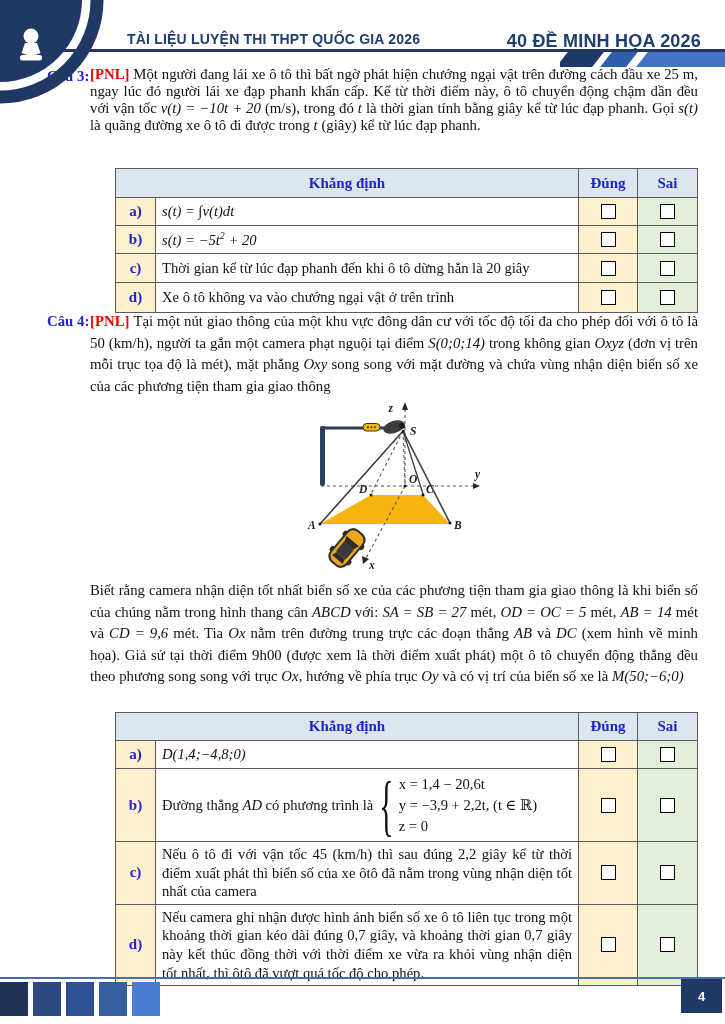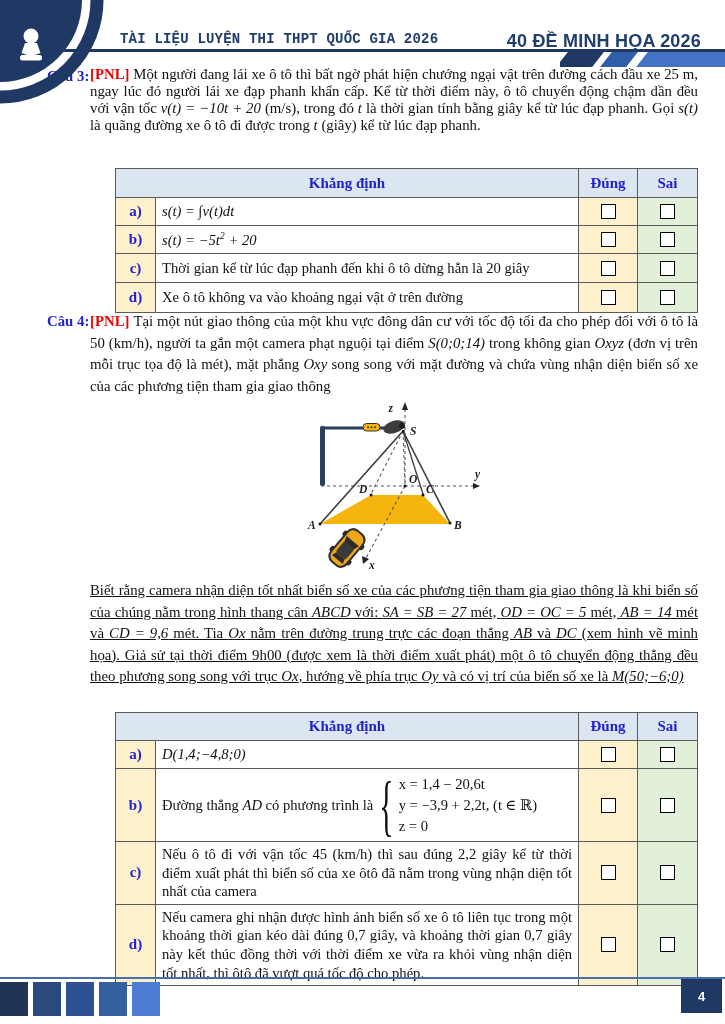--- a/index.html
+++ b/index.html
@@ -1,35 +1,35 @@
 <!DOCTYPE html>
 <html lang="vi"><head>
 <meta charset="utf-8">
 <style>
   html,body{margin:0;padding:0;background:#888;}
   .page{position:relative;width:725px;height:1024px;background:#ffffff;margin:0 auto;overflow:hidden;
         font-family:"Liberation Serif","DejaVu Serif",serif;color:#111;}
   
   .hdr-line{position:absolute;left:0;top:49px;width:725px;height:2.5px;background:#1f3864;}
-  .hdr-left{position:absolute;left:120px;top:31px;font-family:Liberation Mono, monospace;
+  .hdr-left{position:absolute;left:127px;top:31px;font-family:Liberation Sans, sans-serif;
             font-weight:bold;font-size:14px;color:#1f3d6e;letter-spacing:.2px;}
   .hdr-right{position:absolute;right:24px;top:31px;font-family:"Liberation Sans","DejaVu Sans",sans-serif;
              font-weight:bold;font-size:18px;color:#1f3d6e;letter-spacing:.2px;}
   .logo{position:absolute;left:0;top:0;z-index:3;}
   .stripes{position:absolute;right:0;top:52px;width:165px;height:15px;overflow:hidden;}
   .stripe{position:absolute;top:0;height:15px;transform:skewX(-38deg);}
   .stripe.s1{left:2px;width:36px;background:#1f3864;}
   .stripe.s2{left:46px;width:26px;background:#2e5fa8;}
   .stripe.s3{left:82px;width:100px;background:#4472c4;}
   
   .q-label{position:absolute;left:47px;font-weight:bold;color:#2222cc;font-size:14.8px;}
   .q-para{position:absolute;left:90px;width:608px;font-size:14.8px;text-align:justify;}
   .p-q3{top:66px;line-height:17px;}
   .p-q4{top:311px;line-height:21.6px;}
-  .p-detail{top:580px;line-height:21.5px;text-decoration:underline;}
+  .p-detail{top:580px;line-height:21.5px;}
   .seg-r{color:#ee0000;font-weight:bold;}
   .seg-m{font-style:italic;}
   .seg-msup{font-style:italic;font-size:0.68em;vertical-align:super;}
   
   table.tf{position:absolute;left:115px;width:582px;border-collapse:collapse;table-layout:fixed;
            font-size:14.6px;border:1.5px solid #4d4d4d;}
   table.tf td,table.tf th{border:1px solid #5a5a5a;padding:1px 6px;vertical-align:middle;}
   .t1{top:168px;}
   .t2{top:712px;}
   th.hd{background:#dce6f1;color:#2222cc;font-size:15px;font-weight:bold;text-align:center;}
@@ -119,21 +119,21 @@
       <td class="stmt"><span>Thời gian kể từ lúc đạp phanh đến khi ô tô dừng hẳn là 20 giây</span></td>
       <td class="ctrue">
             <div class="checkbox"></div>
           </td>
       <td class="cfalse">
             <div class="checkbox"></div>
           </td>
     </tr>
     <tr style="height:30px">
       <td class="key">d)</td>
-      <td class="stmt"><span>Xe ô tô không va vào khoảng ngại vật ở trên đường</span></td>
+      <td class="stmt"><span>Xe ô tô không va vào chướng ngại vật ở trên trình</span></td>
       <td class="ctrue">
             <div class="checkbox"></div>
           </td>
       <td class="cfalse">
             <div class="checkbox"></div>
           </td>
     </tr>
   </tbody>
     </table>
 

